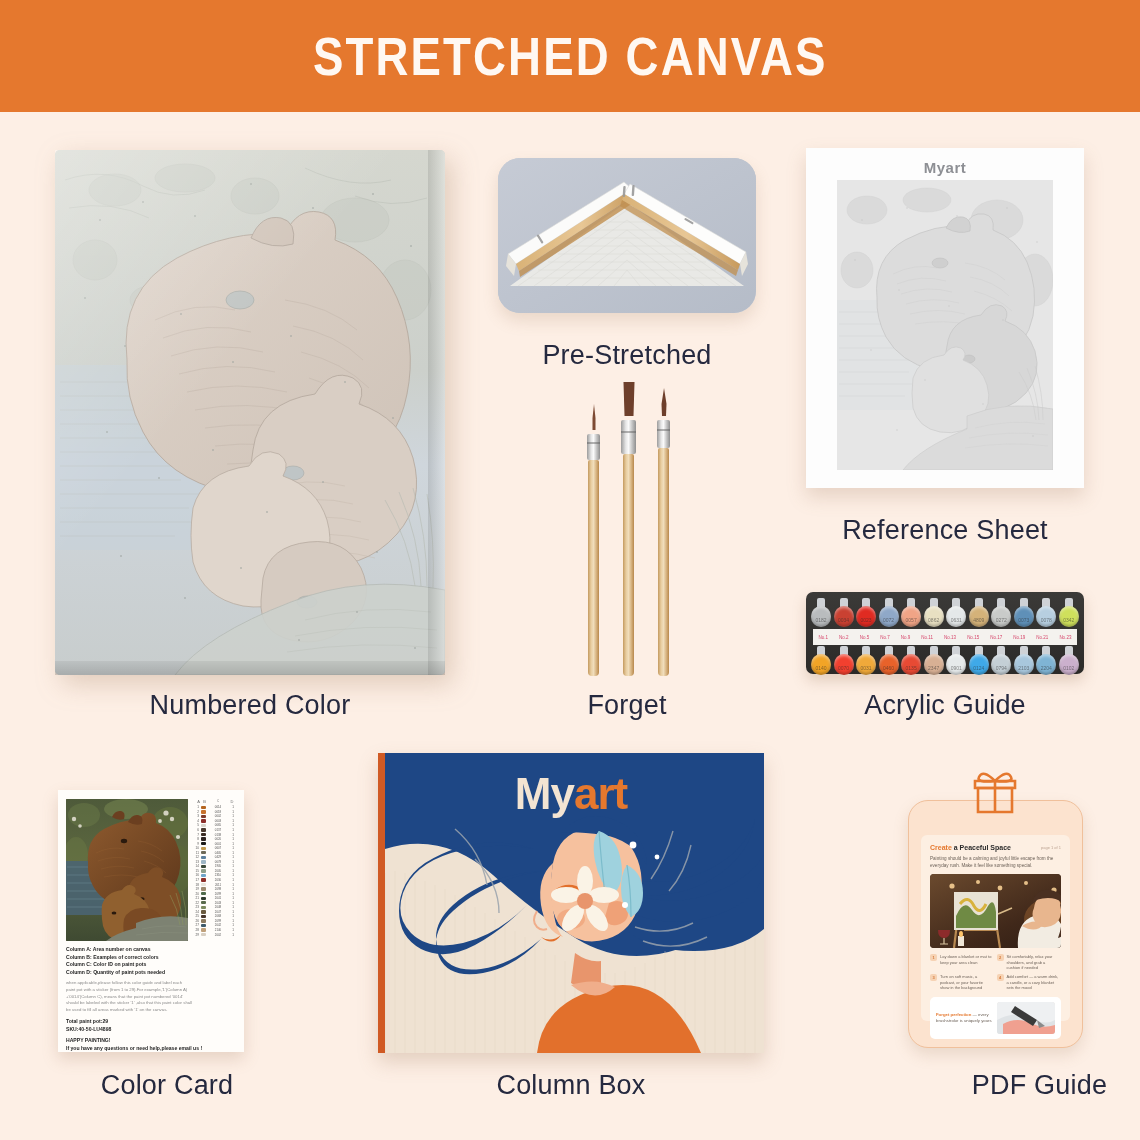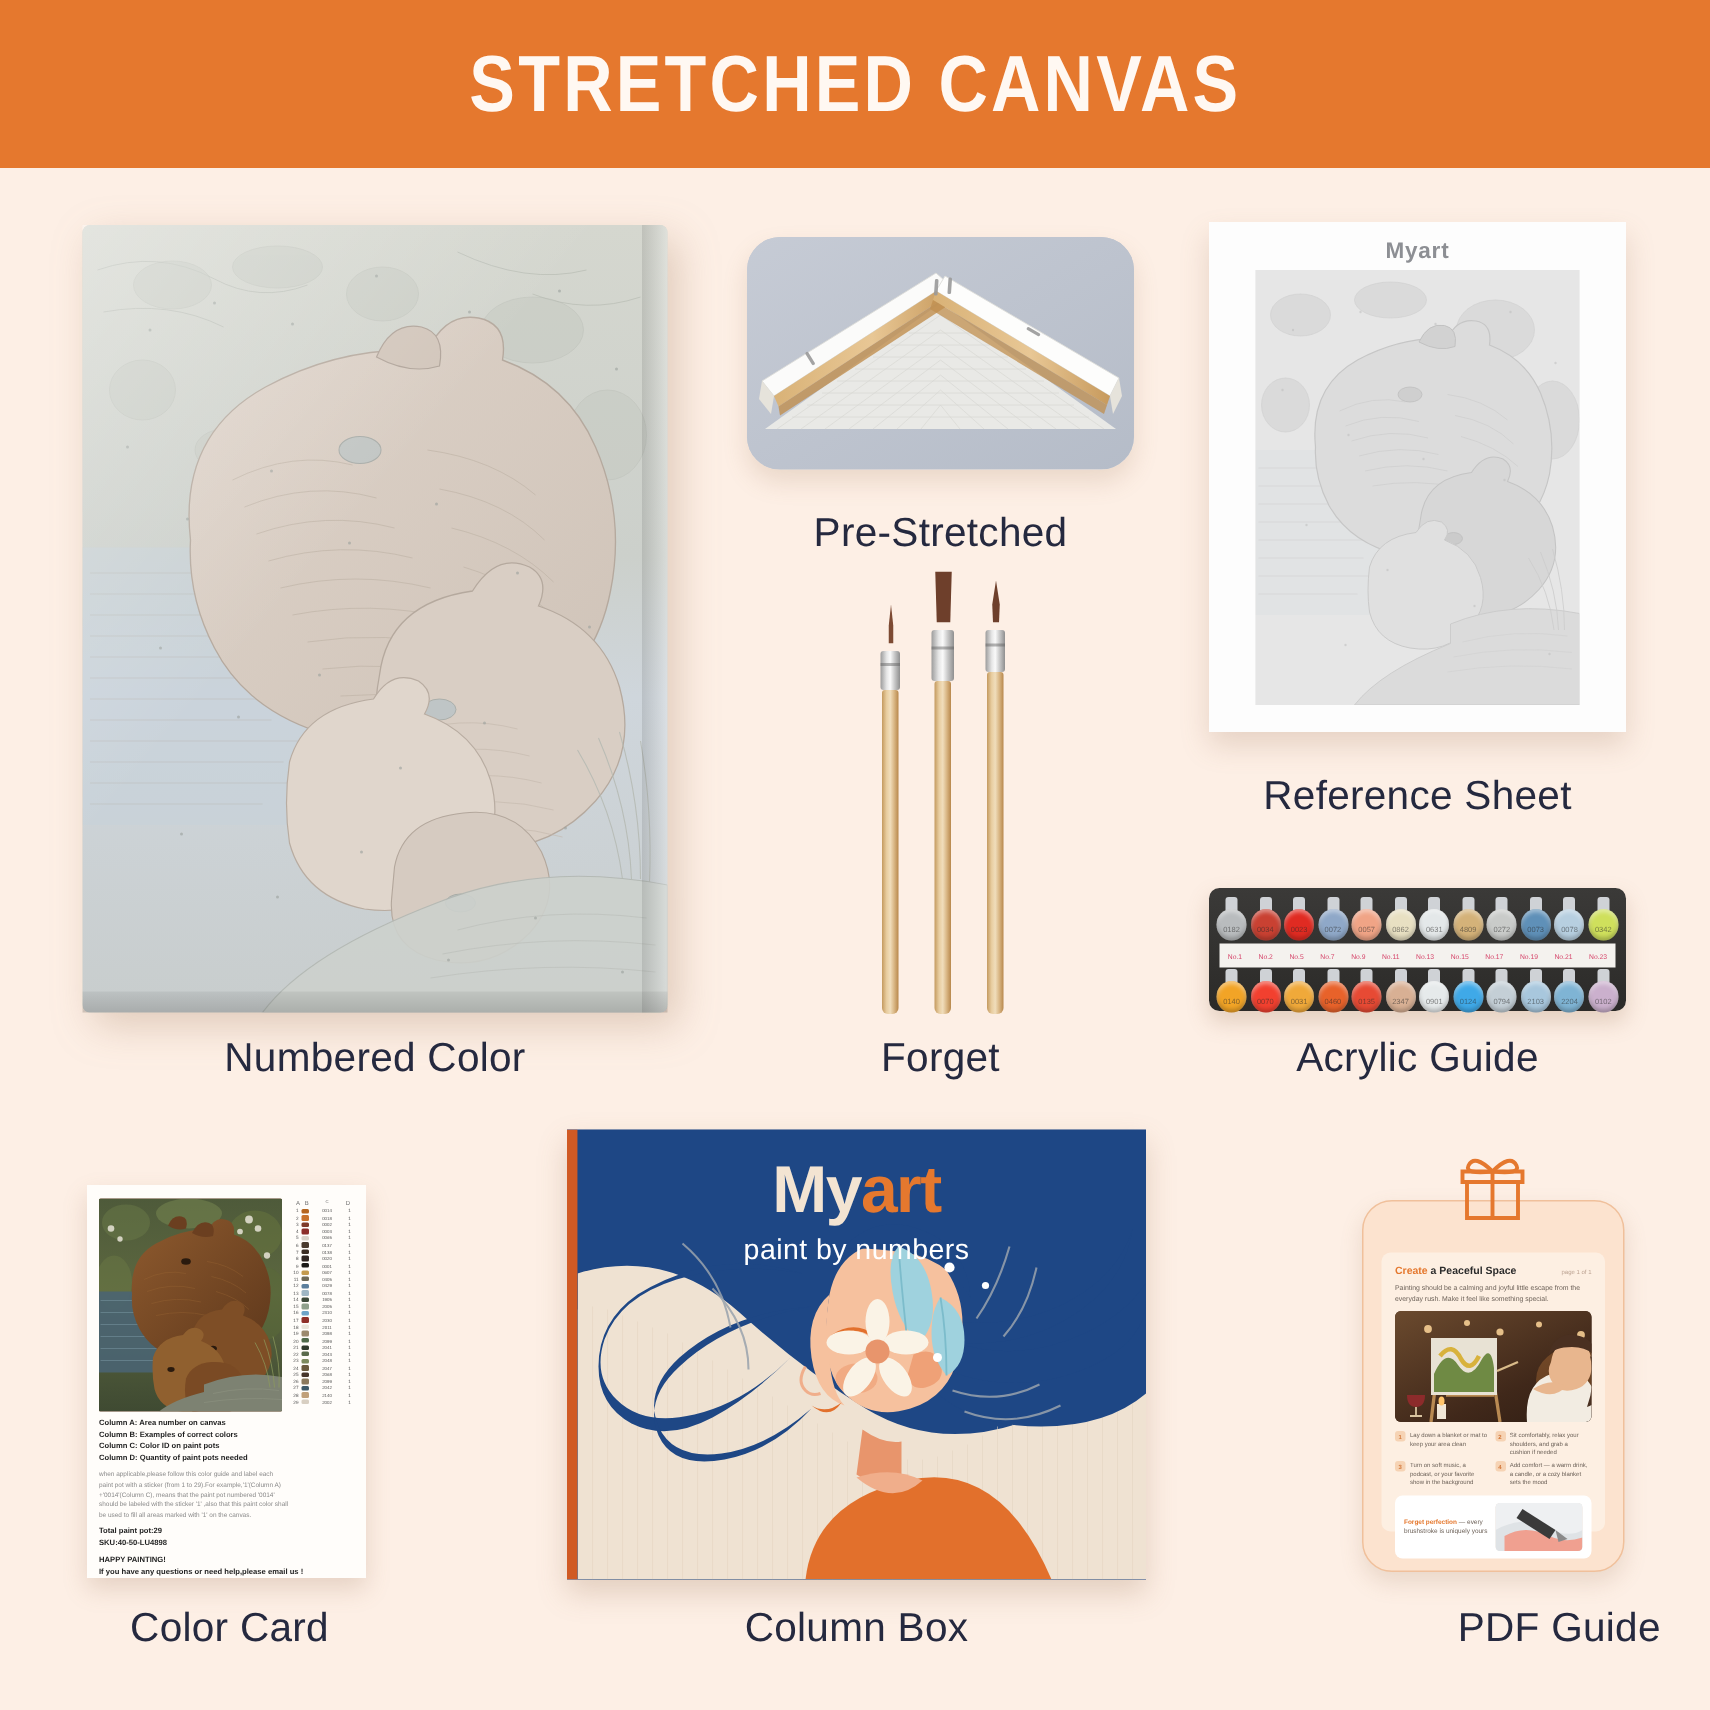--- a/index.html
+++ b/index.html
@@ -958,21 +958,21 @@
       <p>be used to fill all areas marked with '1' on the canvas.</p>
     </div>
   <div class="cc-foot">
     <p>Total paint pot:29</p>
     <p>SKU:40-50-LU4898</p>
     <div class="gap"></div>
     <p>HAPPY PAINTING!</p>
     <p>If you have any questions or need help,please email us !</p>
   </div>
 </div>
-<div class="cap" style="left:60px; top:1070px; width:186px;">Color Card</div>
+<div class="cap" style="left:74px; top:1070px; width:186px;">Color Card</div>
 
 <div class="box">
   <div class="box-spine"></div>
   <div class="box-inner">
     <svg width="379" height="300" viewBox="0 0 379 300" preserveAspectRatio="none">
       <rect width="379" height="300" fill="#1E4785"></rect>
 
       <path d="M0 96 q58 -18 108 26 q42 38 84 64 q46 28 102 10 q44 -14 85 -44 L379 300 L0 300 Z" fill="#EFE2D2"></path>
 
       <g stroke="#e3d4c0" stroke-width=".7" opacity=".55">
@@ -1045,21 +1045,20 @@
       <g fill="#FFFFFF">
         <circle cx="248" cy="92" r="3.4"></circle>
         <circle cx="272" cy="104" r="2.4"></circle>
         <circle cx="240" cy="152" r="3"></circle>
       </g>
     </svg>
   </div>
   <div class="box-logo">
     <span class="my">My</span><span class="art">art</span>
   </div>
-  <div class="box-tag">paint by numbers</div>
 </div>
 <div class="cap" style="left:378px; top:1070px; width:386px;">Column Box</div>
 
 <div class="gift" style="left:995px;">
   <svg width="46" height="44" viewBox="0 0 46 44">
     <path d="M6 18 H40 V42 H6 Z" fill="none" stroke="#E5782E" stroke-width="2.6"></path>
     <path d="M3 11 H43 V18 H3 Z" fill="none" stroke="#E5782E" stroke-width="2.6"></path>
     <path d="M23 11 V42" stroke="#E5782E" stroke-width="2.6"></path>
     <path d="M23 11 q-12 -12 -16 -4 q-3 6 16 4 Z" fill="none" stroke="#E5782E" stroke-width="2.6"></path>
     <path d="M23 11 q12 -12 16 -4 q3 6 -16 4 Z" fill="none" stroke="#E5782E" stroke-width="2.6"></path>

